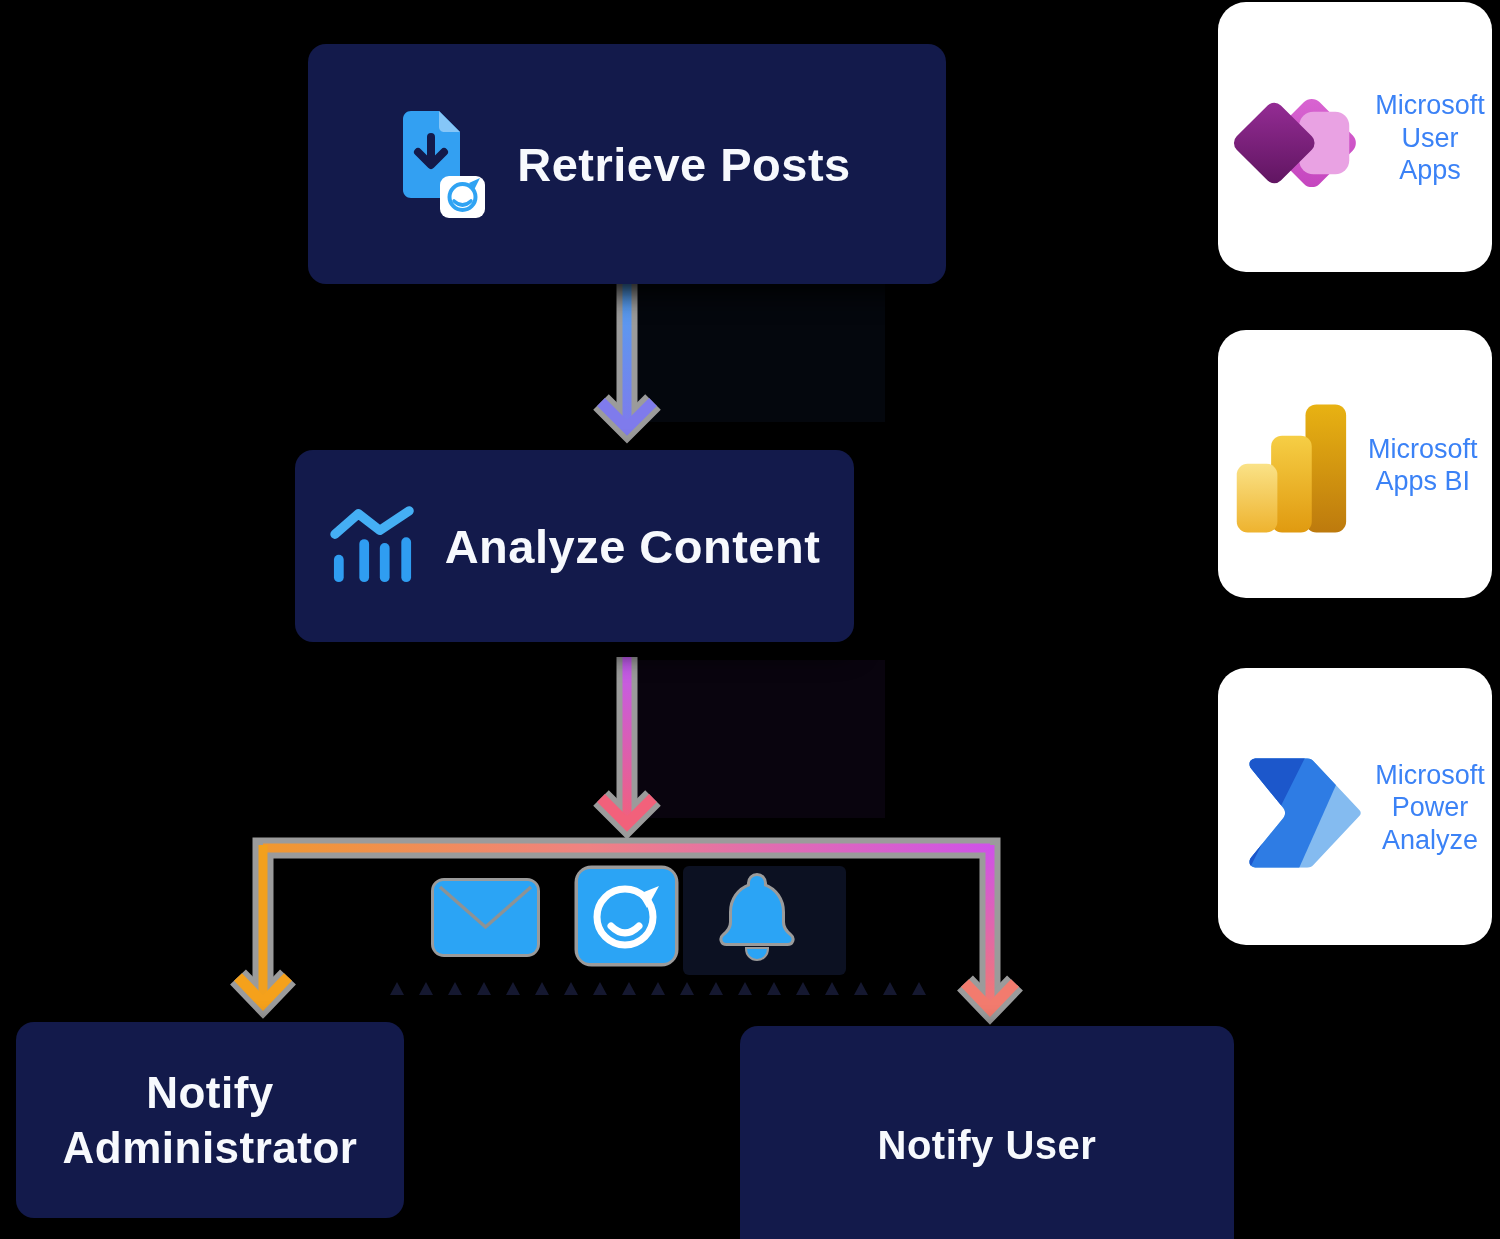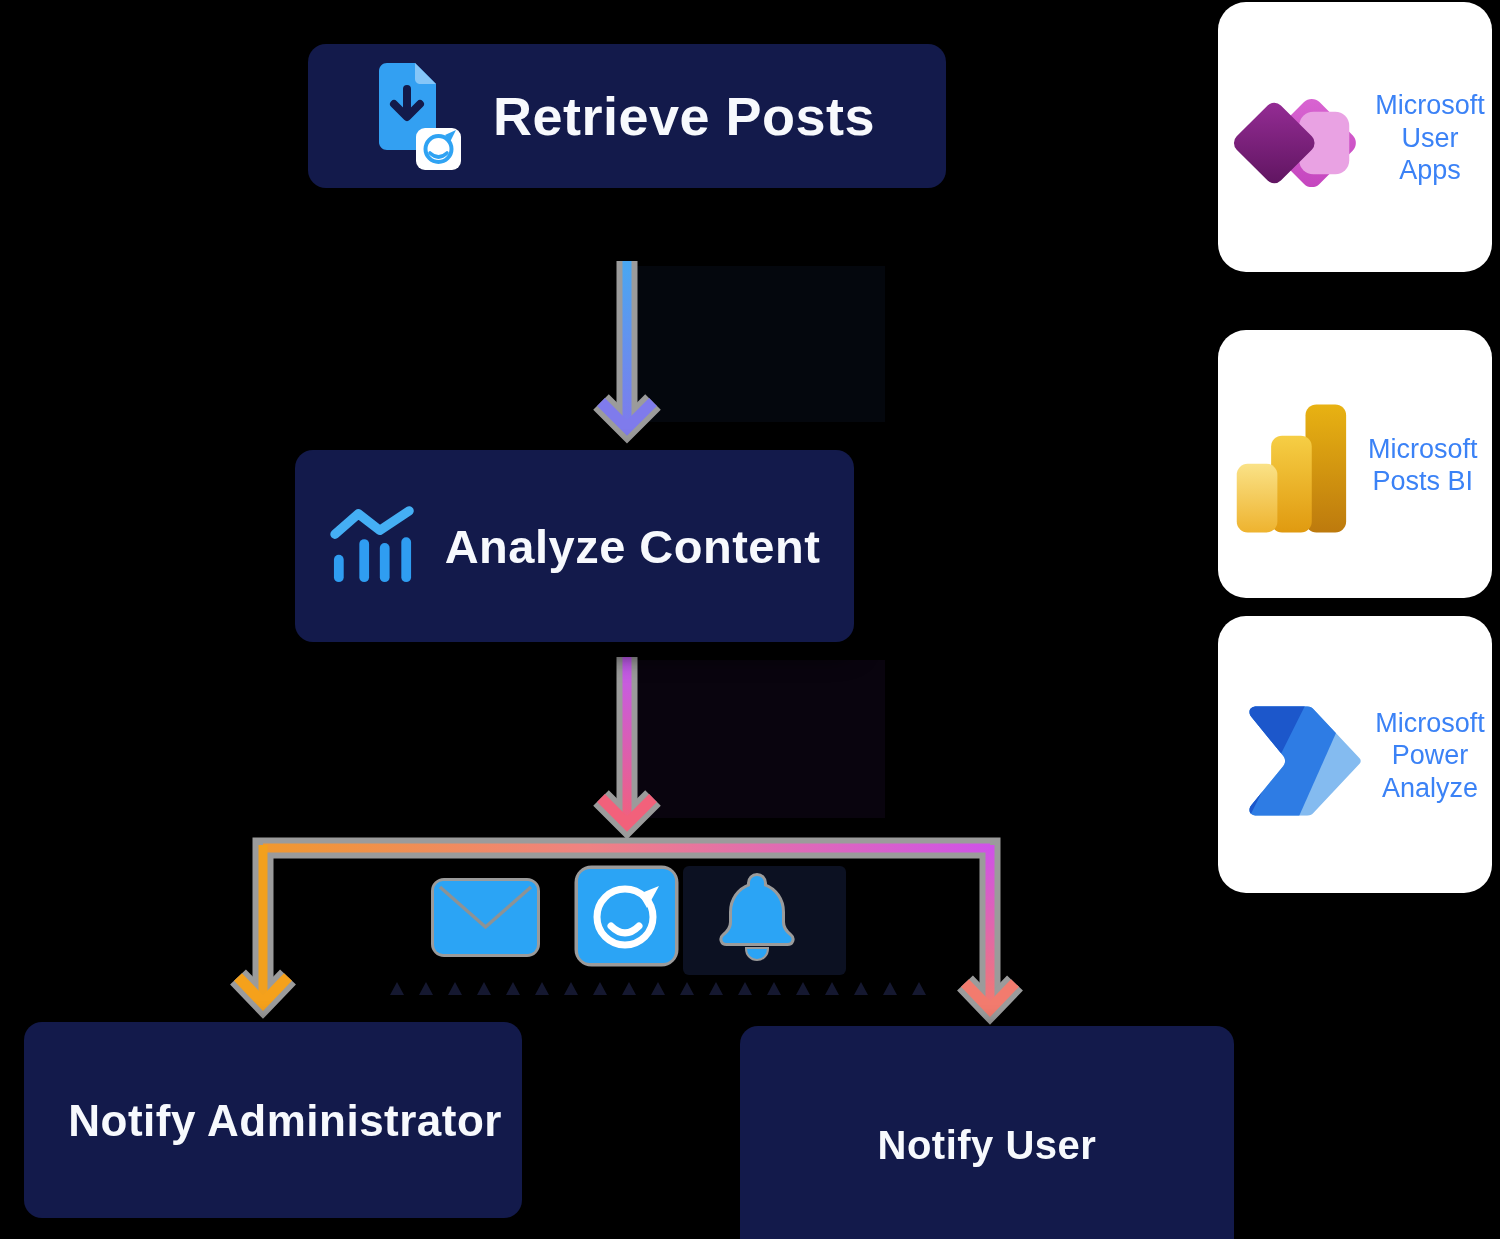--- a/index.html
+++ b/index.html
@@ -8,35 +8,35 @@
     font-family:"Liberation Sans", sans-serif;
   }
   .abs{position:absolute;}
   
   .flow-node{
     position:absolute;background:#131A4B;border-radius:18px;
     display:flex;align-items:center;justify-content:center;
     color:#F7F9FD;font-weight:700;letter-spacing:.5px;
     box-shadow:0 10px 26px rgba(0,0,0,.9);
   }
-  #node-retrieve{left:308px;top:44px;width:638px;height:144px;font-size:54px;gap:32px;}
+  #node-retrieve{left:308px;top:44px;width:638px;height:240px;font-size:47px;gap:32px;}
   #node-analyze{left:295px;top:450px;width:559px;height:192px;font-size:47px;gap:28px;}
-  #node-admin{left:24px;top:1022px;width:498px;height:196px;font-size:44px;line-height:1.25;text-align:center;padding:0 20px;box-sizing:border-box;justify-content:flex-end;}
+  #node-admin{left:16px;top:1022px;width:388px;height:196px;font-size:44px;line-height:1.25;text-align:center;padding:0 20px;box-sizing:border-box;}
   #node-user{left:740px;top:1026px;width:494px;height:238px;font-size:40px;}
   .node-label{white-space:pre-line;}
   
   .card{
     position:absolute;left:1218px;width:274px;background:#FFFFFF;border-radius:28px;
     display:flex;align-items:center;
     color:#3b82f6;font-weight:400;font-size:27px;line-height:1.2;text-align:center;
     box-shadow:0 8px 22px rgba(0,0,0,.85);
   }
   #card-power-apps{top:2px;height:270px;}
   #card-power-bi{top:330px;height:268px;}
-  #card-power-automate{top:616px;height:277px;}
+  #card-power-automate{top:668px;height:277px;}
   .card .logo{margin-top:12px;flex:0 0 auto;}
   .card .card-label{margin-top:2px;}
   
   .glow-col{position:absolute;width:252px;opacity:.55;}
   #glow-1{left:633px;top:266px;height:156px;background:#080C18;}
   #glow-2{left:633px;top:660px;height:158px;background:#10081A;}
   #backplate{left:683px;top:866px;width:163px;height:109px;background:#0C1122;border-radius:6px;}
   .icon-tile{position:absolute;}
 </style>
 </head>
@@ -185,21 +185,21 @@
           <stop offset="0" stop-color="#FAE287"></stop>
             <stop offset="1" stop-color="#EEB32F"></stop>
         </linearGradient>
       </defs>
       <rect x="56" y="6" width="26" height="82" rx="7" fill="url(#bi1)"></rect>
       <rect x="34" y="26" width="26" height="62" rx="7" fill="url(#bi2)"></rect>
       <rect x="12" y="44" width="26" height="44" rx="7" fill="url(#bi3)"></rect>
     </svg>
     <div class="card-label">
       <div>Microsoft</div>
-      <div>Posts BI</div>
+      <div>Apps BI</div>
     </div>
   </div>
 
   <div id="card-power-automate" class="card">
     <svg class="logo" width="150" height="150" viewBox="0 0 96 96">
       <defs>
         <clipPath id="paOutline">
           <path d="M25,13 H57 C58.5,13 60,13.6 61,14.7 L90.6,46.2 C91.6,47.2 91.6,48.8 90.6,49.8 L61,81.3 C60,82.4 58.5,83 57,83 H25 C20.6,83 18.6,79.6 21.3,76.3 L41.8,51.2 C43.3,49.3 43.3,46.7 41.8,44.8 L21.3,19.7 C18.6,16.4 20.6,13 25,13 Z"></path>
         </clipPath>
       </defs>

